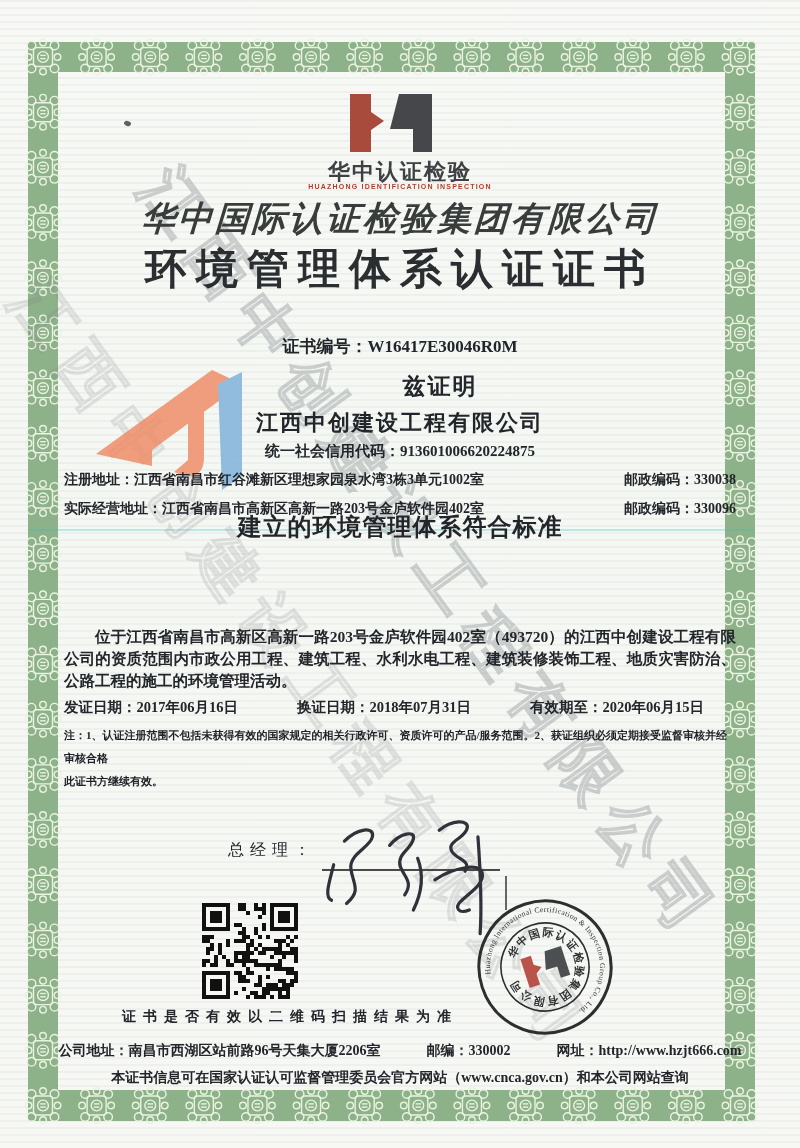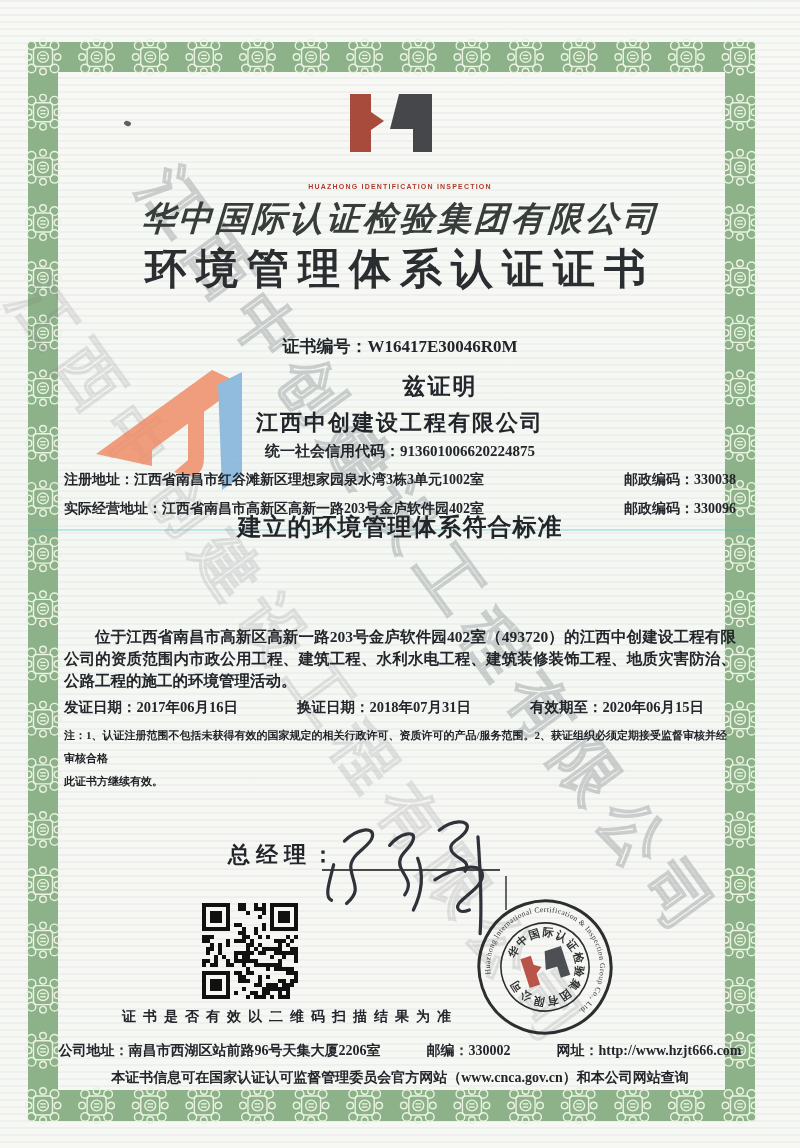--- a/index.html
+++ b/index.html
@@ -28,21 +28,21 @@
   .credit{top:442px;font-size:15px;font-weight:bold;}
   .addr-row{left:64px;top:471px;width:672px;display:flex;justify-content:space-between;font-size:14px;font-weight:bold;}
   .addr-row2{top:500px;gap:16px;}
   .std-intro{top:511px;font-size:24px;font-weight:bold;letter-spacing:1px;}
   .standard{top:572px;font-size:22px;font-weight:bold;letter-spacing:0.5px;}
   .scope-intro{top:602px;font-size:16px;font-weight:bold;}
   .scope{left:64px;top:626px;width:672px;font-size:15.5px;font-weight:bold;line-height:22px;text-indent:2em;text-align:justify;}
   .dates-row{left:64px;top:698px;width:640px;display:flex;justify-content:space-between;font-size:14.5px;font-weight:bold;}
   .note{left:64px;top:724px;width:672px;font-size:11px;font-weight:bold;line-height:23px;color:#1e2126;}
   
-  .mgr-label{left:228px;top:840px;font-size:22px;font-weight:bold;letter-spacing:6px;}
+  .mgr-label{left:228px;top:840px;font-size:16px;font-weight:normal;letter-spacing:6px;}
   .sig-line{left:322px;top:869px;width:178px;height:1.5px;background:#4a4a4a;}
   .signature{left:318px;top:798px;width:195px;height:140px;}
   
   .qr{left:202px;top:903px;width:96px;height:96px;}
   .qr-caption{left:122px;top:1008px;font-size:14px;font-weight:600;letter-spacing:7px;}
   .seal{left:463px;top:885px;width:164px;height:164px;transform:rotate(-18deg);opacity:0.92;}
   .footer1{top:1042px;display:flex;justify-content:center;gap:46px;font-size:14px;font-weight:bold;}
   .footer2{top:1069px;font-size:14px;font-weight:bold;}
   
   .wm{white-space:nowrap;font-weight:bold;font-size:64px;letter-spacing:14px;color:transparent;-webkit-text-stroke:1.5px rgba(128,132,138,0.36);transform-origin:0 0;pointer-events:none;}
@@ -160,20 +160,21 @@
     <path d="M4,92 L120,8 L150,22 L60,88 L60,104 Z" fill="#ef8a64"></path>
     <path d="M86,40 L112,26 L112,96 Q112,116 92,114 L82,110 L96,98 L96,52 Z" fill="#ef8a64"></path>
     <path d="M126,22 L150,10 L150,114 L130,128 Z" fill="#7db0da"></path>
     <path d="M128,92 L148,80 L148,104 Z" fill="#7db0da"></path>
   </svg>
 
   <svg class="abs logo-mark" viewBox="0 0 84 60">
     <path d="M0,0 L21,0 L21,18 L34,27 L21,36 L21,58 L0,58 Z" fill="#a84a3c"></path>
     <path d="M49,0 L82,0 L82,58 L63,58 L63,35 L40,35 Z" fill="#45474a"></path>
   </svg>
+  <div class="abs ctr logo-text">华中认证检验</div>
   <div class="abs ctr logo-sub">HUAZHONG IDENTIFICATION INSPECTION</div>
 
   <div class="abs ctr calligraphy">华中国际认证检验集团有限公司</div>
   <div class="abs ctr main-title">环境管理体系认证证书</div>
 
   <div class="abs ctr cert-no">
     <span>证书编号：</span><span>W16417E30046R0M</span>
   </div>
 
   <div class="abs ctr certify">兹证明</div>

